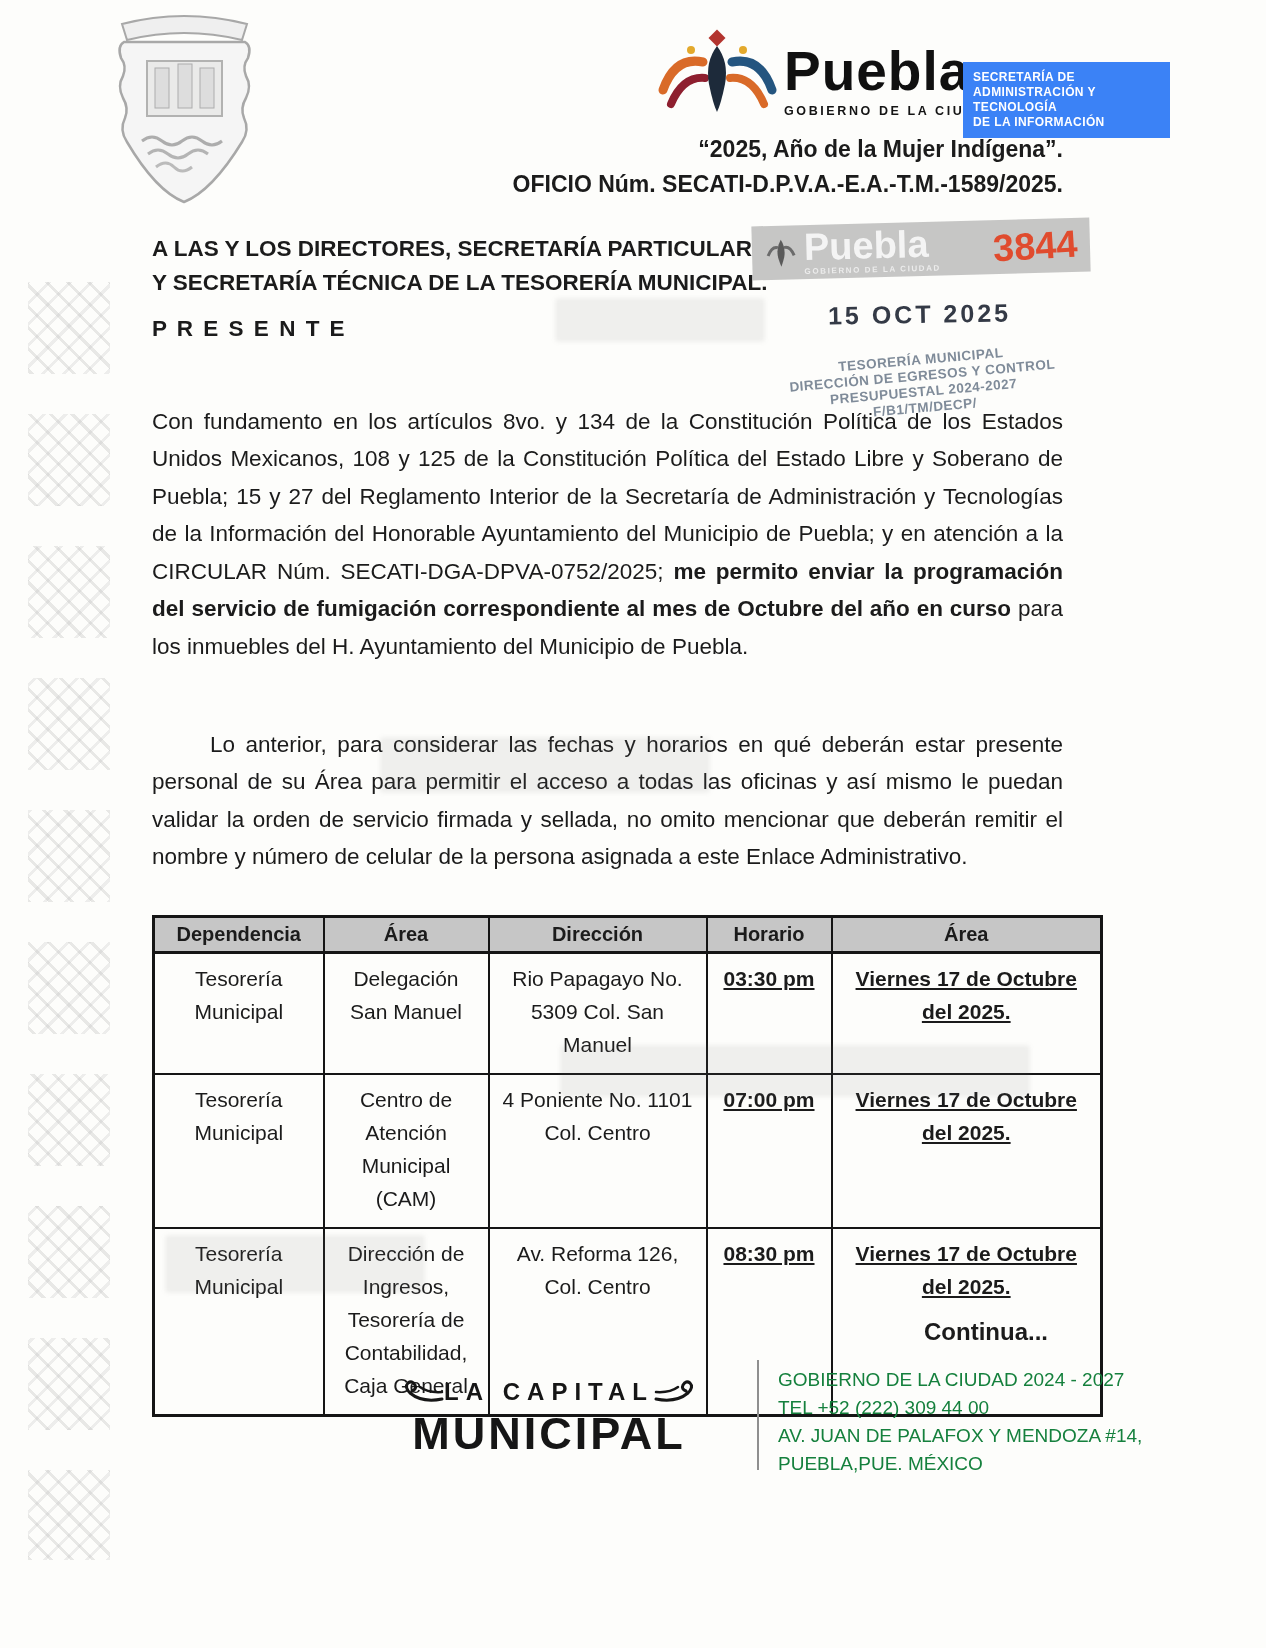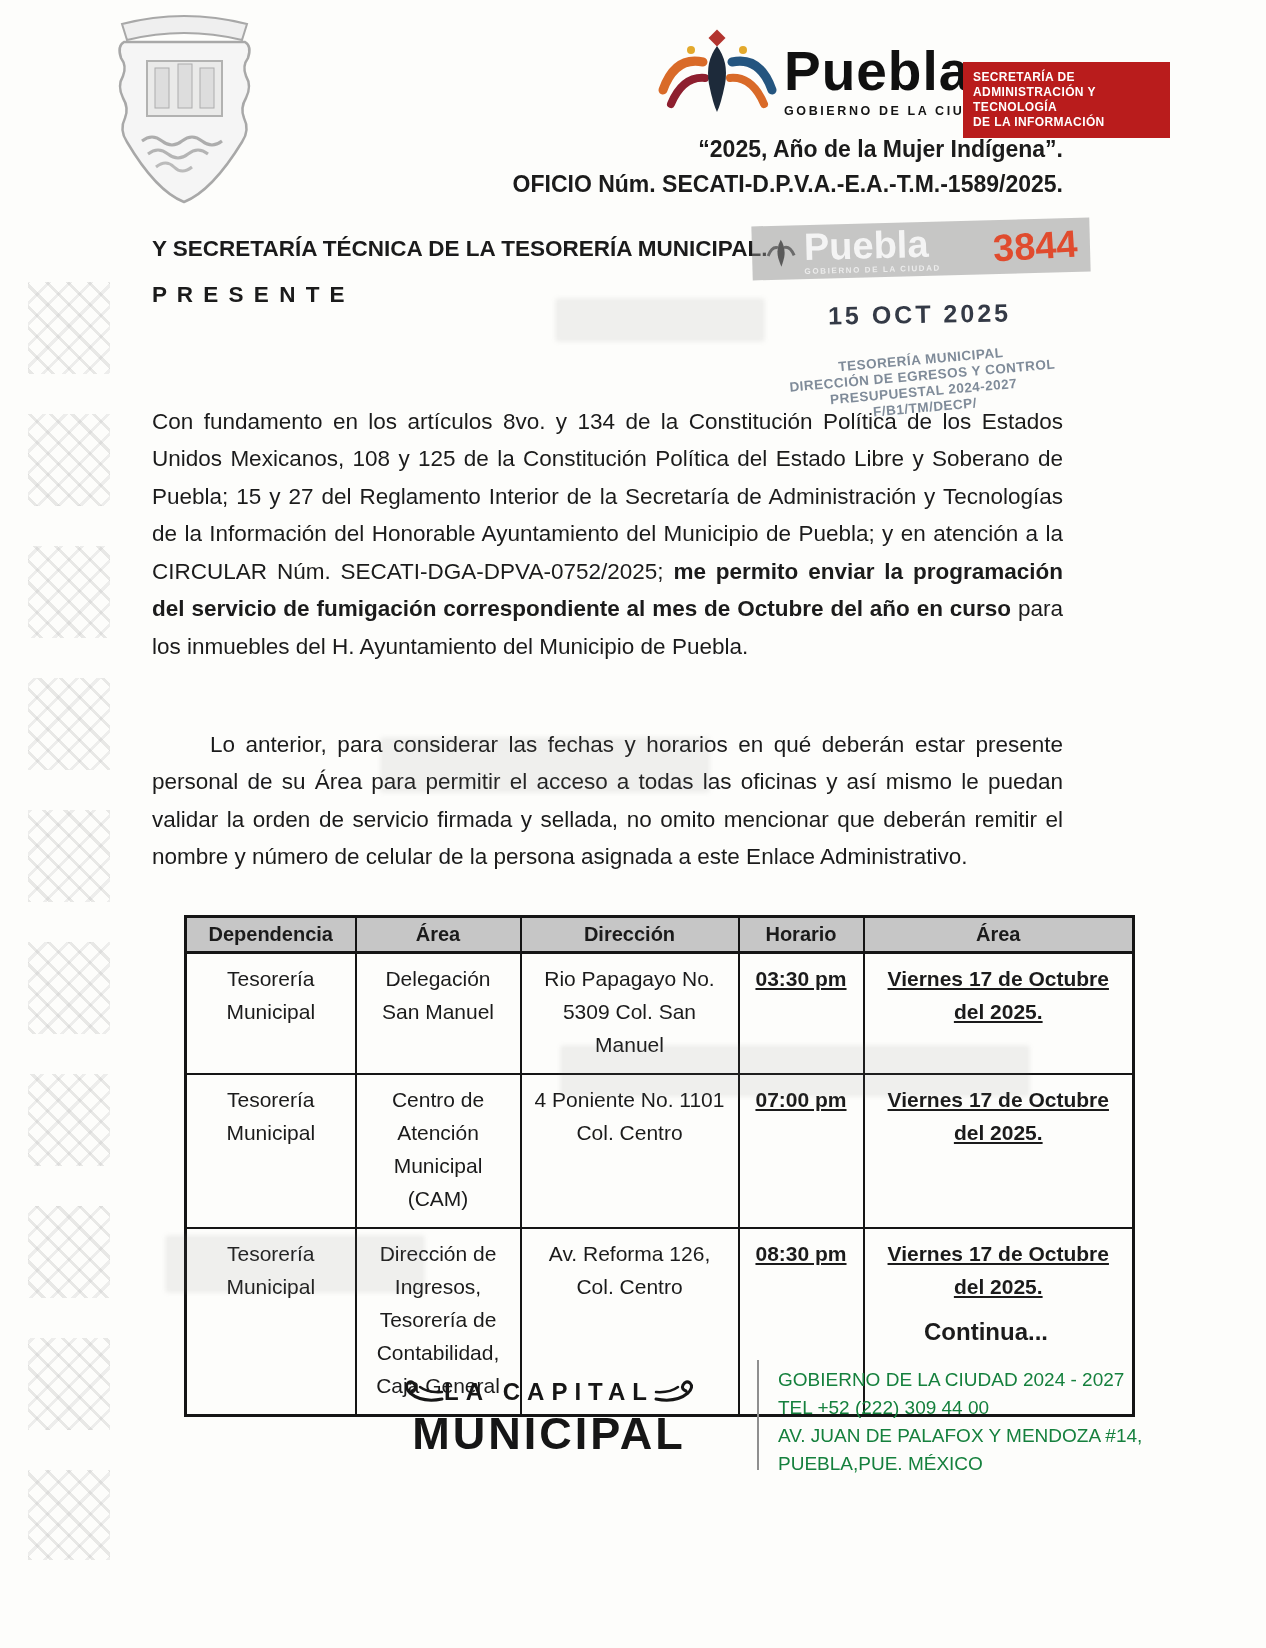--- a/index.html
+++ b/index.html
@@ -29,21 +29,21 @@
   .coat { position: absolute; left: 92px; top: 6px; width: 185px; height: 210px; opacity: .85; }
 
   .brand-group { position: absolute; left: 655px; top: 28px; display: flex; align-items: flex-start; }
   .brand-emblem { width: 125px; height: 92px; flex: 0 0 auto; }
   .brand-text { margin-left: 4px; padding-top: 16px; }
   .brand-name { font-size: 55px; font-weight: bold; line-height: 1; color: #101010; letter-spacing: 1px; }
   .brand-sub { font-size: 12.5px; font-weight: bold; letter-spacing: 2.6px; color: #141414; margin-top: 5px; }
 
   .secretariat-box {
     position: absolute; left: 963px; top: 62px; width: 207px;
-    background: #b91c1c; color: #ffffff; padding: 8px 10px; box-sizing: border-box;
+    background: #3b82f6; color: #ffffff; padding: 8px 10px; box-sizing: border-box;
   }
   .secretariat-box div { font-size: 12px; font-weight: bold; line-height: 15px; letter-spacing: .4px; }
 
   .quote-line {
     position: absolute; left: 440px; width: 623px; top: 136px;
     text-align: right; font-size: 23px; font-weight: bold;
   }
   .oficio-line {
     position: absolute; left: 400px; width: 663px; top: 171px;
     text-align: right; font-size: 23px; font-weight: bold;
@@ -71,21 +71,21 @@
     position: absolute; left: 742px; top: 352px; width: 362px; text-align: center;
     transform: rotate(-5deg); color: #7f8b99; font-size: 13.5px; font-weight: bold;
     line-height: 16px; letter-spacing: .5px;
   }
 
   .para { position: absolute; left: 152px; width: 911px; font-size: 22.5px; line-height: 37.5px; text-align: justify; }
   .para-1 { top: 380px; }
   .para-2 { top: 703px; text-indent: 58px; }
   .bold { font-weight: bold; }
 
-  table.sched { position: absolute; left: 152px; top: 915px; width: 948px; border-collapse: collapse; table-layout: fixed; border: 3px solid #151515; margin-left: 32px; }
+  table.sched { position: absolute; left: 152px; top: 915px; width: 948px; border-collapse: collapse; table-layout: fixed; border: 3px solid #151515; }
   table.sched th {
     background: #c6c6c6; border: 2px solid #151515; font-size: 20px; font-weight: bold;
     padding: 5px 2px; border-bottom-width: 3px;
   }
   table.sched td {
     border: 2px solid #151515; padding: 8px 8px 12px; text-align: center;
     vertical-align: top; font-size: 21px; line-height: 33px;
   }
   .b-u { font-weight: bold; text-decoration: underline; }
 
@@ -144,20 +144,21 @@
   <div class="secretariat-box">
     <div>SECRETARÍA DE</div>
     <div>ADMINISTRACIÓN Y TECNOLOGÍA</div>
     <div>DE LA INFORMACIÓN</div>
   </div>
 
   <div class="quote-line">“2025, Año de la Mujer Indígena”.</div>
   <div class="oficio-line">OFICIO Núm. SECATI-D.P.V.A.-E.A.-T.M.-1589/2025.</div>
 
   <div class="addressee">
+    <div>A LAS Y LOS DIRECTORES, SECRETARÍA PARTICULAR</div>
     <div>Y SECRETARÍA TÉCNICA DE LA TESORERÍA MUNICIPAL.</div>
     <div class="presente">P R E S E N T E</div>
   </div>
 
   <div class="stamp-band">
     <svg width="34" height="34" viewBox="0 0 34 34">
       <path d="M17 4 Q22 12 20 22 Q18 29 17 31 Q16 29 14 22 Q12 12 17 4Z" fill="#5a5a5a"></path>
       <path d="M4 20 Q8 10 14 12" stroke="#6b6b6b" stroke-width="3" fill="none"></path>
       <path d="M30 20 Q26 10 20 12" stroke="#6b6b6b" stroke-width="3" fill="none"></path>
     </svg>

